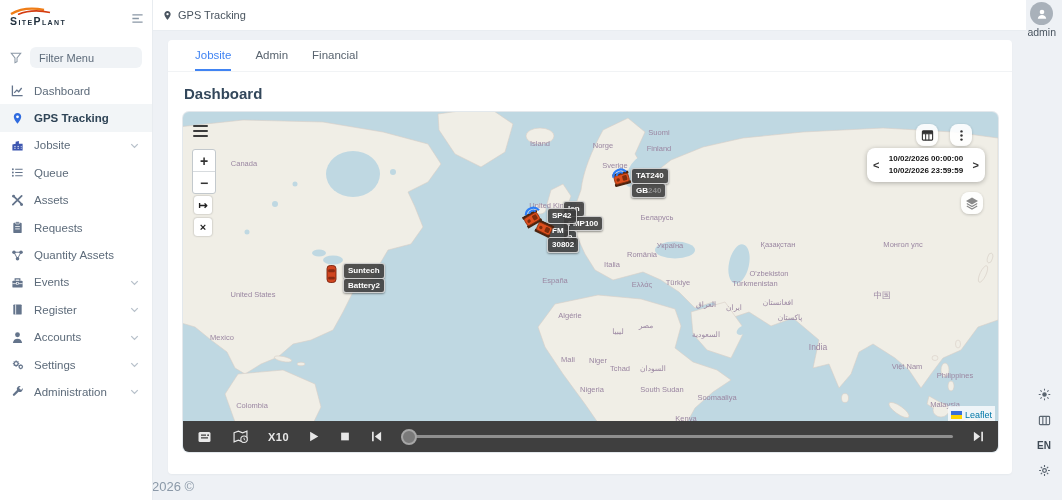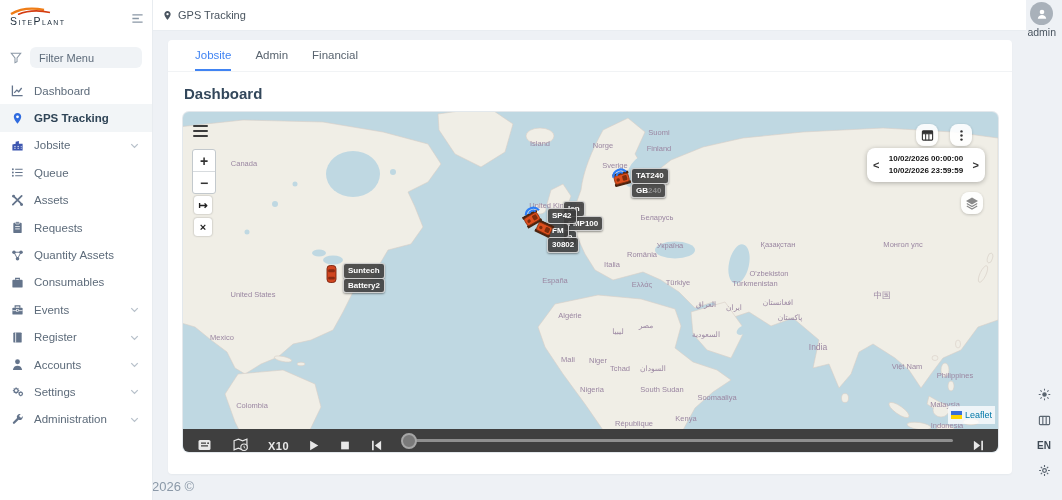--- a/index.html
+++ b/index.html
@@ -2,21 +2,21 @@
 <html style="--ocean: #bfd8e2; --land: #f0eee6; --accent: #4184f3; --playbar: #3f3f3f;"><head>
 <meta charset="utf-8">
 <style>
   html,body{margin:0;padding:0;}
   body{width:1062px;height:500px;overflow:hidden;background:#eef1f5;font-family:"Liberation Sans",sans-serif;}
   .app{display:flex;width:1062px;height:500px;position:relative;}
   
   .sidebar{width:152px;flex:none;background:#fff;box-shadow:1px 0 0 #e8ecf0;position:relative;z-index:20;}
   .logo-row{display:flex;justify-content:space-between;align-items:flex-start;padding:6px 8px 0 10px;height:36px;}
   .logo{display:flex;flex-direction:column;}
-  .logo-text{font-size:10.5px;font-weight:400;color:#22313f;letter-spacing:1.4px;font-variant:small-caps;text-transform:none;}
+  .logo-text{font-size:10.5px;font-weight:700;color:#22313f;letter-spacing:1.4px;font-variant:small-caps;text-transform:none;}
   .fold{margin-top:5px;cursor:pointer;}
   .filter-row{display:flex;align-items:center;gap:6px;padding:5px 10px 9px;}
   .filter-input{flex:1;background:#f0f3f6;border-radius:6px;height:21px;display:flex;align-items:center;padding:0 9px;font-size:11px;color:#5d6b7a;cursor:text;}
   .side-item{display:flex;align-items:center;gap:9px;height:27.4px;padding:0 11px;font-size:11.5px;color:#5d6b7a;cursor:pointer;}
   .side-item.active{background:#f2f5f7;color:#2f4456;font-weight:bold;}
   .sicon{width:14px;display:flex;flex:none;}
   .chev{margin-left:auto;display:flex;}
   
   .main{flex:1;display:flex;flex-direction:column;position:relative;}
   .topbar{height:30px;background:#fff;display:flex;align-items:center;padding:0 10px;box-shadow:0 1px 0 #e9edf1;margin-right:36px;}
@@ -49,21 +49,21 @@
   .round-btn{position:absolute;width:22px;height:22px;background:rgba(255,255,255,.9);border-radius:8px;box-shadow:0 1px 3px rgba(0,0,0,.2);display:grid;place-items:center;z-index:10;cursor:pointer;}
   .datebox{position:absolute;right:13px;top:36px;width:112px;height:34px;background:#fff;border-radius:8px;box-shadow:0 1px 5px rgba(0,0,0,.28);display:flex;align-items:center;padding:0 3px;z-index:10;}
   .datebox .dchev{font-size:11px;font-weight:bold;color:#333;padding:0 3px;cursor:pointer;}
   .dates{flex:1;text-align:center;font-size:8px;font-weight:bold;color:#141414;line-height:1.55;}
   .attrib{position:absolute;right:3px;bottom:28px;background:rgba(255,255,255,.75);font-size:9px;color:#333;padding:0 3px;display:flex;align-items:center;gap:3px;height:18px;z-index:9;}
   .flag{width:11px;height:8px;display:inline-block;}
   .flag .t{display:block;width:11px;height:4px;background:#3a6fd8;}
   .flag .b{display:block;width:11px;height:4px;background:#ffd500;}
   .leaflet-link{color:#0078A8;cursor:pointer;}
   
-  .playbar{position:absolute;left:0;right:0;bottom:0;height:23px;background:var(--playbar);display:flex;align-items:flex-end;padding:0 13px;gap:19px;z-index:11;}
+  .playbar{position:absolute;left:0;right:0;bottom:0;height:31px;background:var(--playbar);display:flex;align-items:center;padding:0 13px;gap:19px;z-index:11;}
   .pb{display:flex;cursor:pointer;flex:none;}
   .speed{font-size:11px;font-weight:bold;color:#e8e8e8;letter-spacing:.5px;cursor:pointer;flex:none;}
   .slider{flex:1;position:relative;height:100%;display:flex;align-items:center;cursor:pointer;}
   .track{width:100%;height:3px;background:#8f8f8f;border-radius:2px;}
   .handle{position:absolute;left:0;top:50%;transform:translate(-1px,-50%);width:12px;height:12px;border-radius:50%;background:#7a7a7a;border:2px solid #a6a6a6;cursor:grab;}
   
   .marker{position:absolute;width:0;height:0;z-index:4;cursor:pointer;}
   .veh{position:absolute;z-index:6;}
   .arc{position:absolute;z-index:7;}
   .tt{position:absolute;display:flex;flex-direction:column;align-items:flex-start;}
@@ -167,29 +167,20 @@
         <div class="side-item">
           <span class="sicon">
             <svg width="13" height="13" viewBox="0 0 14 14">
               <circle cx="3.2" cy="3.5" r="1.9" fill="#64748b"></circle>
               <circle cx="10.8" cy="3.5" r="1.9" fill="#64748b"></circle>
               <circle cx="7" cy="10.5" r="1.9" fill="#64748b"></circle>
               <path d="M3.2 3.5h7.6M3.2 3.5l3.8 7M10.8 3.5l-3.8 7" stroke="#64748b" stroke-width="1"></path>
             </svg>
           </span>
           <span class="slabel">Quantity Assets</span>
-        </div>
-        <div class="side-item">
-          <span class="sicon">
-            <svg width="13" height="13" viewBox="0 0 14 14">
-              <rect x="1.5" y="4" width="11" height="8.5" rx="1" fill="#64748b"></rect>
-              <path d="M5 4V2.5h4V4" fill="none" stroke="#64748b" stroke-width="1.3"></path>
-            </svg>
-          </span>
-          <span class="slabel">Consumables</span>
         </div>
         <div class="side-item">
           <span class="sicon">
             <svg width="13" height="13" viewBox="0 0 14 14">
               <rect x="1.5" y="5" width="11" height="7.5" rx="1" fill="#64748b"></rect>
               <path d="M4.5 5V3h5v2" fill="none" stroke="#64748b" stroke-width="1.3"></path>
               <path d="M1.5 8.2h11" stroke="#fff" stroke-width="0.8"></path>
               <rect x="6" y="7.2" width="2" height="2" fill="#64748b" stroke="#fff" stroke-width="0.6"></rect>
             </svg>
           </span>

